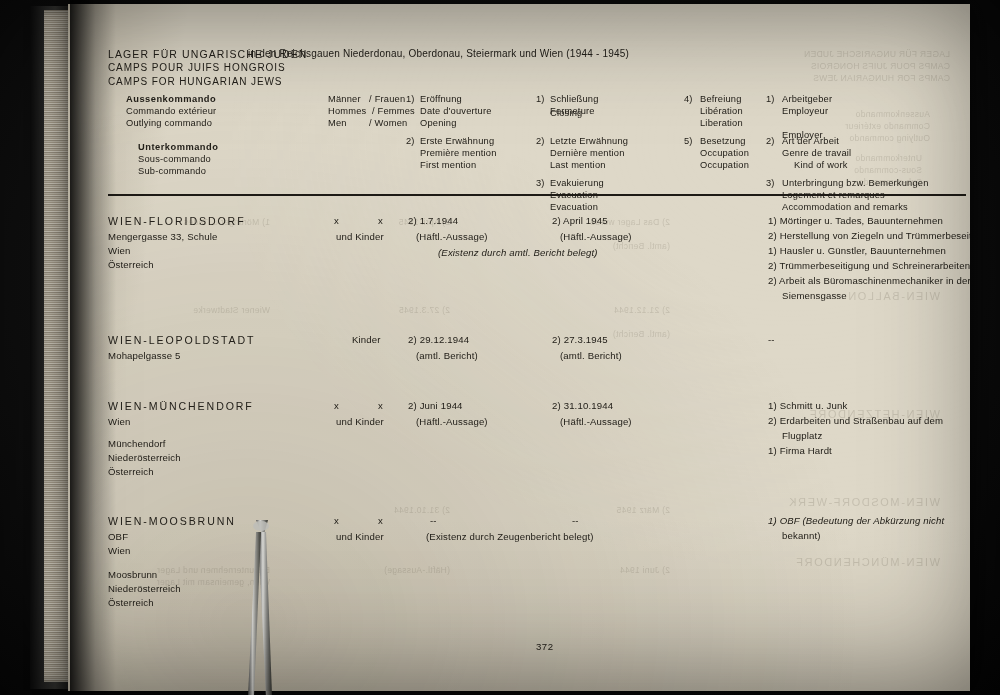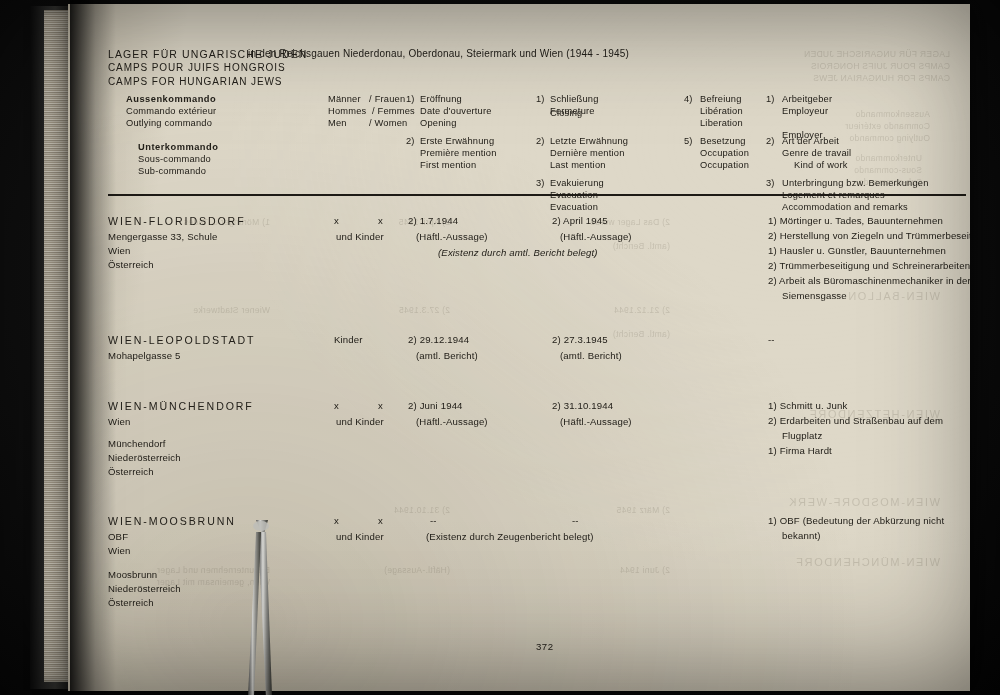--- a/index.html
+++ b/index.html
@@ -272,21 +272,21 @@
       <div class="txt cell" style="left:700px; top:211px;">1) Mörtinger u. Tades, Bauunternehmen</div>
       <div class="txt cell" style="left:700px; top:226px;">2) Herstellung von Ziegeln und Trümmerbeseitigung</div>
       <div class="txt cell" style="left:700px; top:241px;">1) Hausler u. Günstler, Bauunternehmen</div>
       <div class="txt cell" style="left:700px; top:256px;">2) Trümmerbeseitigung und Schreinerarbeiten</div>
       <div class="txt cell" style="left:700px; top:271px;">2) Arbeit als Büromaschinenmechaniker in der</div>
       <div class="txt cell" style="left:700px; top:286px;">     Siemensgasse</div>
 
       <div class="txt camp-name" style="left:40px; top:330px;">WIEN-LEOPOLDSTADT</div>
       <div class="txt cell" style="left:40px; top:346px;">Mohapelgasse 5</div>
 
-      <div class="txt cell" style="left:266px; top:330px;">Kinder</div>
+      <div class="txt cell" style="left:284px; top:330px;">Kinder</div>
 
       <div class="txt cell" style="left:340px; top:330px;">2) 29.12.1944</div>
       <div class="txt cell" style="left:348px; top:346px;">(amtl. Bericht)</div>
 
       <div class="txt cell" style="left:484px; top:330px;">2) 27.3.1945</div>
       <div class="txt cell" style="left:492px; top:346px;">(amtl. Bericht)</div>
 
       <div class="txt cell" style="left:700px; top:330px;">--</div>
 
       <div class="txt camp-name" style="left:40px; top:396px;">WIEN-MÜNCHENDORF</div>
@@ -318,21 +318,21 @@
       <div class="txt cell" style="left:40px; top:593px;">Österreich</div>
 
       <div class="txt cell" style="left:266px; top:511px;">x</div>
       <div class="txt cell" style="left:310px; top:511px;">x</div>
       <div class="txt cell" style="left:268px; top:527px;">und Kinder</div>
 
       <div class="txt cell" style="left:362px; top:511px;">--</div>
       <div class="txt cell" style="left:504px; top:511px;">--</div>
       <div class="txt cell" style="left:358px; top:527px;">(Existenz durch Zeugenbericht belegt)</div>
 
-      <div class="txt cell" style="left:700px; top:511px;">1) OBF (Bedeutung der Abkürzung nicht</div>
+      <div class="txt cell" style="left:700px; top:511px;font-style:italic;">1) OBF (Bedeutung der Abkürzung nicht</div>
       <div class="txt cell" style="left:700px; top:526px;">     bekannt)</div>
 
       <div class="txt folio" style="left:468px; top:637px;">372</div>
     </div>
   </div>
 
   <div class="gutter-shadow"></div>
 
   <svg class="tweezers" viewBox="0 0 70 180">
     <defs>

